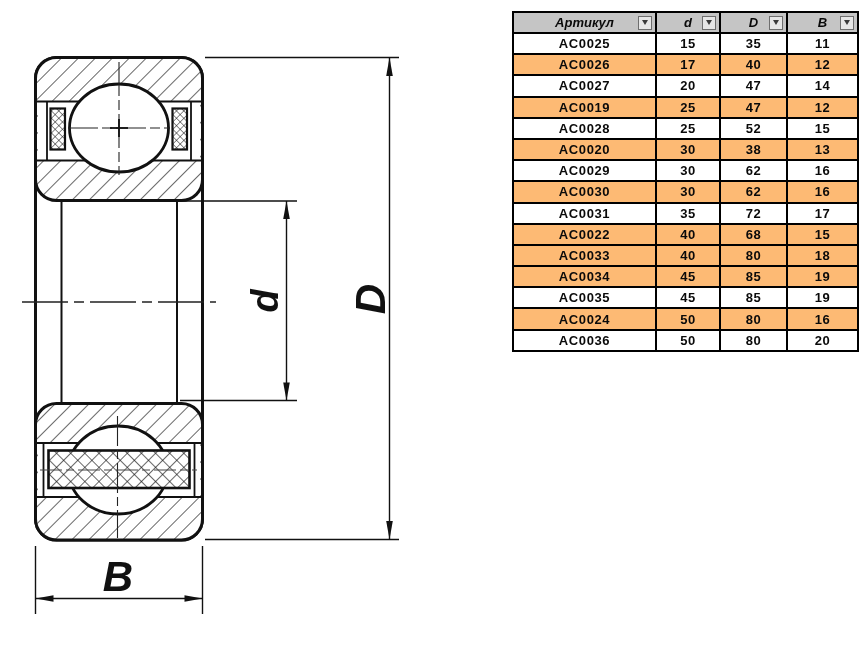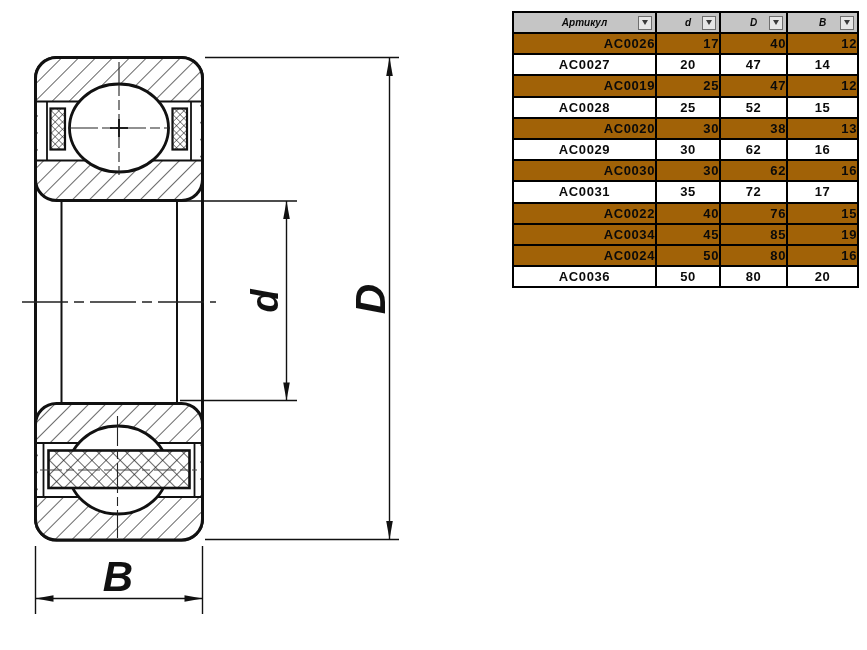--- a/index.html
+++ b/index.html
@@ -14,28 +14,28 @@
   table.spec{
     border-collapse:collapse;table-layout:fixed;width:345px;
     font-family:"Liberation Sans",sans-serif;color:#0a0a0a;
   }
   table.spec th, table.spec td{
     border:2px solid #000;text-align:center;vertical-align:middle;
     padding:0;overflow:hidden;white-space:nowrap;
   }
   table.spec th{
     height:19px;background:#c5c5c5;
-    font-style:italic;font-weight:bold;font-size:10px;
+    font-style:italic;font-weight:bold;font-size:13px;
     position:relative;
   }
   table.spec td{
     height:19.2px;font-weight:bold;font-size:13px;letter-spacing:0.6px;
     background:#ffffff;
   }
-  table.spec tr.shaded td{background:#a16207;text-align:right;}
+  table.spec tr.shaded td{background:#fdba74;}
   .dd{
     position:absolute;right:3px;top:50%;transform:translateY(-50%);
     width:14px;height:14px;box-sizing:border-box;
     background:#e6e6e6;border:1px solid #6e6e6e;
     display:flex;align-items:center;justify-content:center;
   }
   .tri{
     width:0;height:0;display:block;
     border-left:3.5px solid transparent;border-right:3.5px solid transparent;
     border-top:5px solid #3a3a3a;
@@ -162,20 +162,26 @@
           </th>
           <th>
             <span>B</span>
             <span class="dd">
                 <i class="tri"></i>
               </span>
           </th>
         </tr>
       </thead>
       <tbody>
+          <tr>
+            <td>AC0025</td>
+            <td>15</td>
+            <td>35</td>
+            <td>11</td>
+          </tr>
           <tr class="shaded">
             <td>AC0026</td>
             <td>17</td>
             <td>40</td>
             <td>12</td>
           </tr>
           <tr>
             <td>AC0027</td>
             <td>20</td>
             <td>47</td>
@@ -213,29 +219,41 @@
           </tr>
           <tr>
             <td>AC0031</td>
             <td>35</td>
             <td>72</td>
             <td>17</td>
           </tr>
           <tr class="shaded">
             <td>AC0022</td>
             <td>40</td>
-            <td>76</td>
+            <td>68</td>
             <td>15</td>
+          </tr>
+          <tr class="shaded">
+            <td>AC0033</td>
+            <td>40</td>
+            <td>80</td>
+            <td>18</td>
           </tr>
           <tr class="shaded">
             <td>AC0034</td>
             <td>45</td>
             <td>85</td>
             <td>19</td>
           </tr>
+          <tr>
+            <td>AC0035</td>
+            <td>45</td>
+            <td>85</td>
+            <td>19</td>
+          </tr>
           <tr class="shaded">
             <td>AC0024</td>
             <td>50</td>
             <td>80</td>
             <td>16</td>
           </tr>
           <tr>
             <td>AC0036</td>
             <td>50</td>
             <td>80</td>

